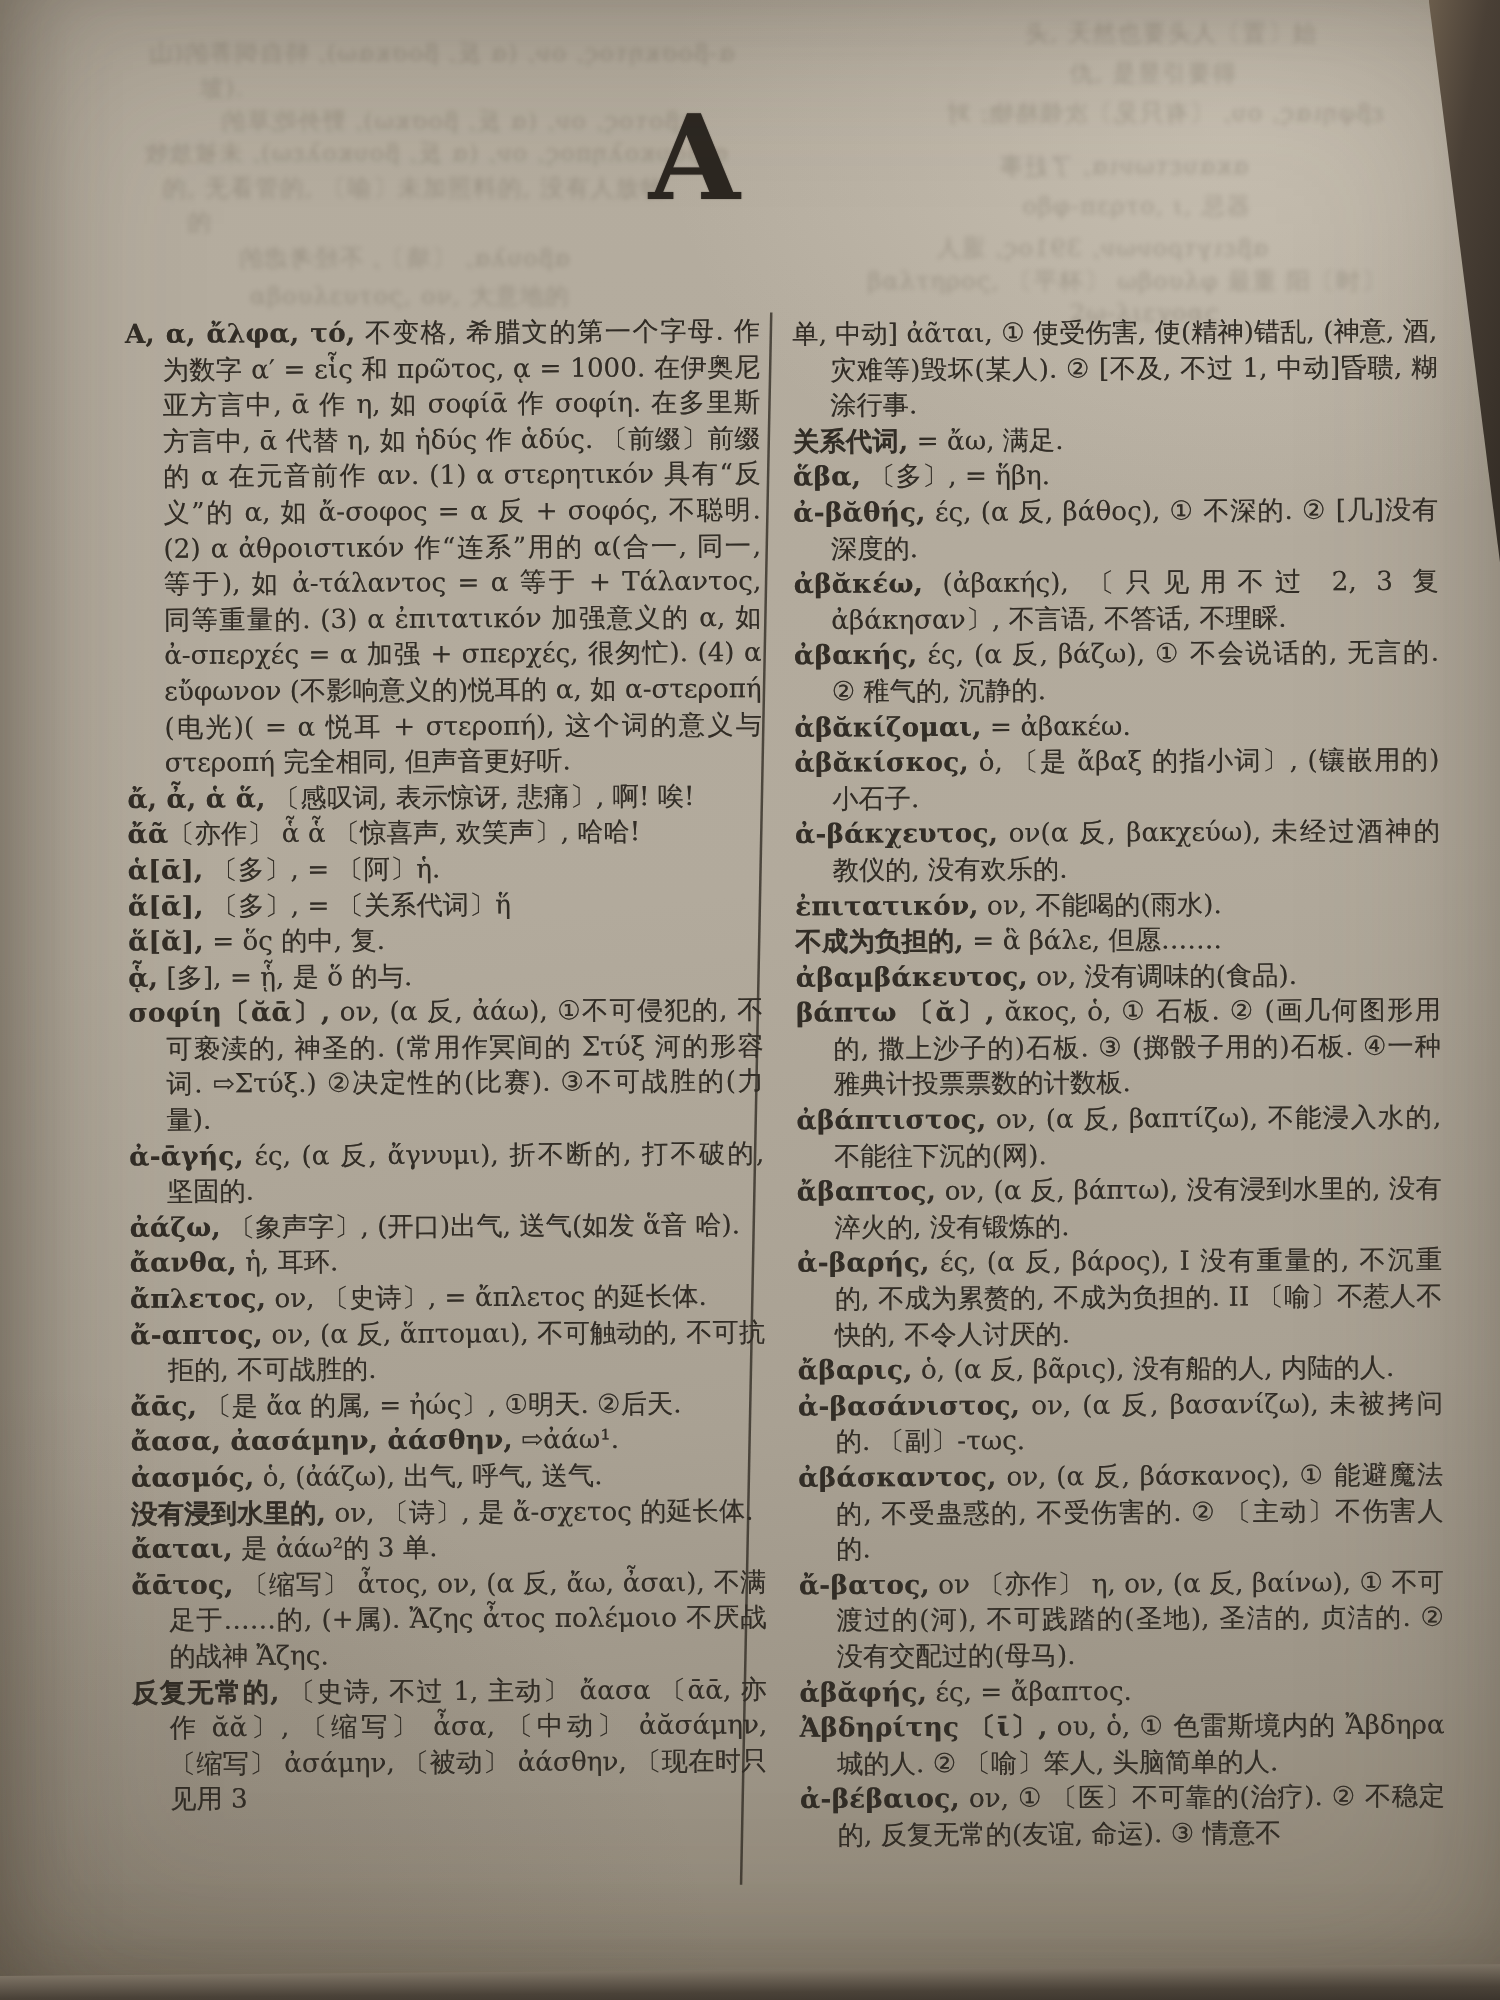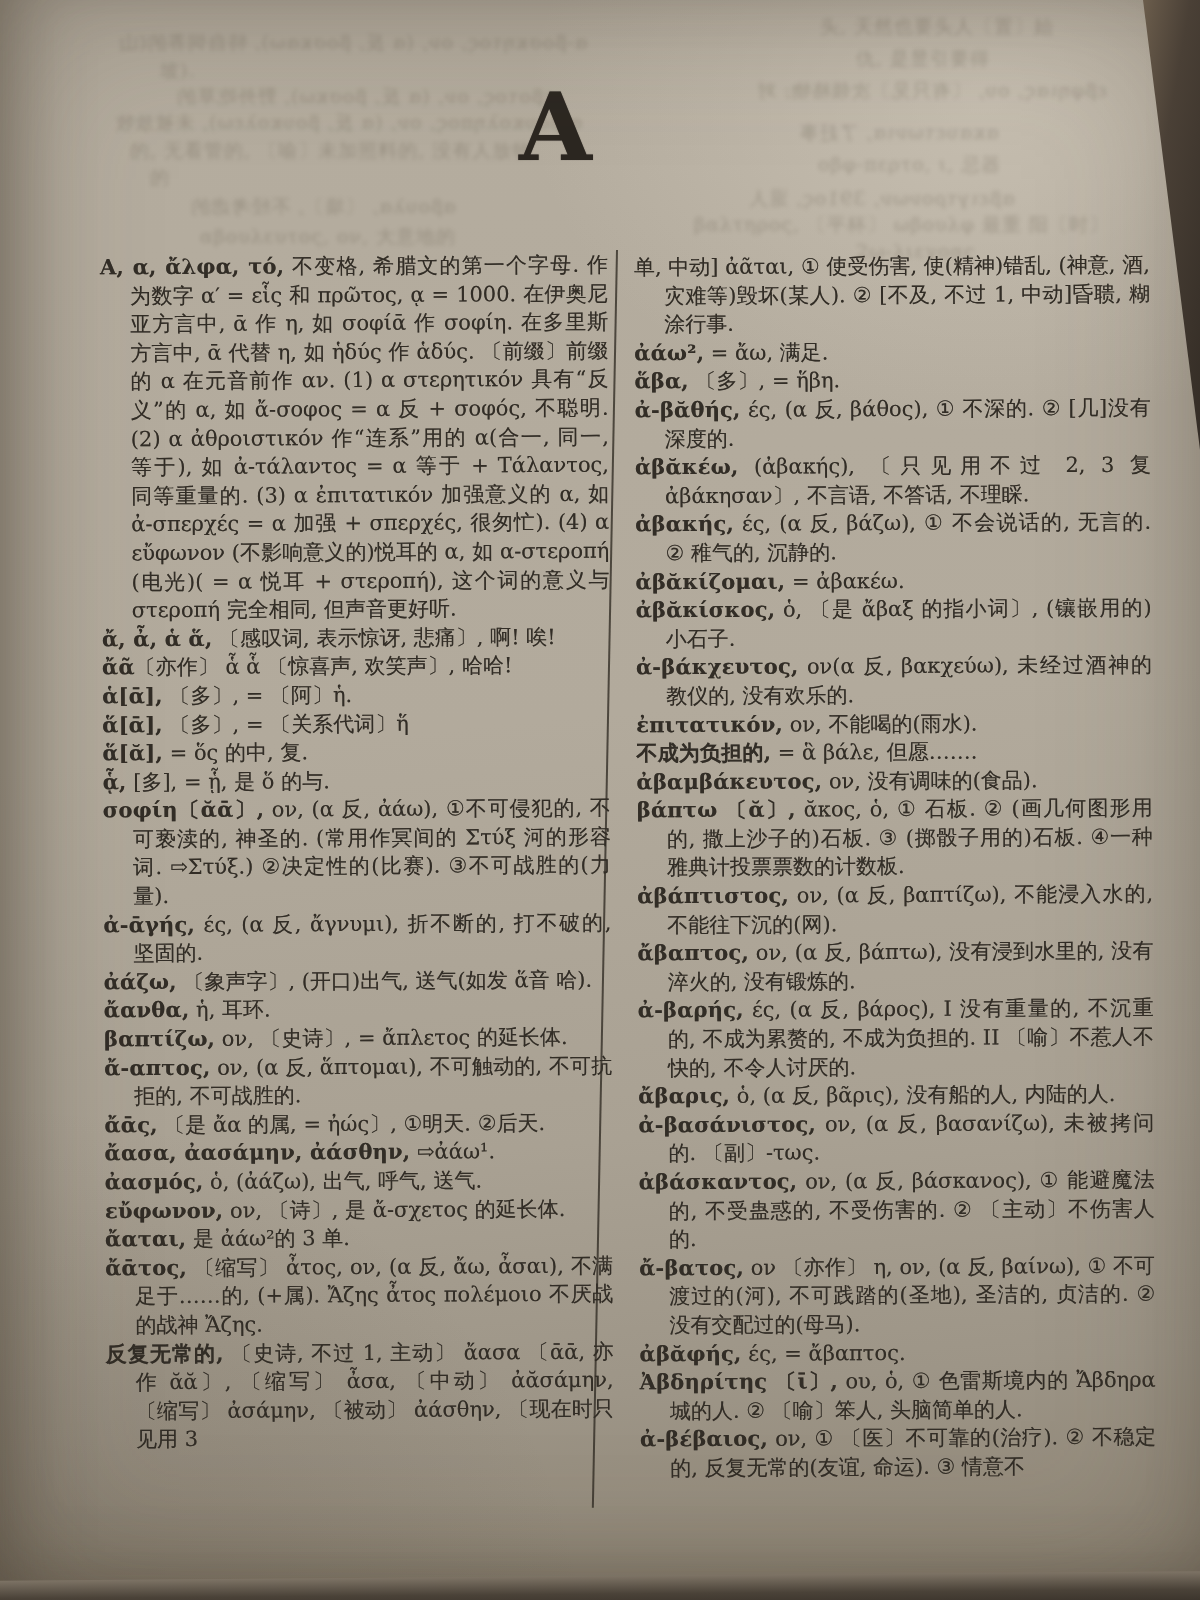--- a/index.html
+++ b/index.html
@@ -83,33 +83,33 @@
         <p class="entry"><span class="head">ἄ, ἆ, ἁ ἅ,</span> 〔感叹词, 表示惊讶, 悲痛〕, 啊! 唉!</p>
         <p class="entry"><span class="head">ἄᾶ</span>〔亦作〕 ἇ ἇ 〔惊喜声, 欢笑声〕, 哈哈!</p>
         <p class="entry"><span class="head">ἁ[ᾱ],</span> 〔多〕, = 〔阿〕ἡ.</p>
         <p class="entry"><span class="head">ἅ[ᾱ],</span> 〔多〕, = 〔关系代词〕ἥ</p>
         <p class="entry"><span class="head">ἅ[ᾰ],</span> = ὅς 的中, 复.</p>
         <p class="entry"><span class="head">ᾇ,</span> [多], = ᾗ, 是 ὅ 的与.</p>
         <p class="entry"><span class="head">σοφίη〔ᾰᾱ〕,</span> ον, (α 反, ἀάω), ①不可侵犯的, 不可亵渎的, 神圣的. (常用作冥间的 Στύξ 河的形容词. ⇨Στύξ.) ②决定性的(比赛). ③不可战胜的(力量).</p>
         <p class="entry"><span class="head">ἀ-ᾱγής,</span> ές, (α 反, ἄγνυμι), 折不断的, 打不破的, 坚固的.</p>
         <p class="entry"><span class="head">ἀάζω,</span> 〔象声字〕, (开口)出气, 送气(如发 ἅ音 哈).</p>
         <p class="entry"><span class="head">ἄανθα,</span> ἡ, 耳环.</p>
-        <p class="entry"><span class="head">βαπτίζω,</span> ον, 〔史诗〕, = ἄπλετος 的延长体.</p>
+        <p class="entry"><span class="head">ἄπλετος,</span> ον, 〔史诗〕, = ἄπλετος 的延长体.</p>
         <p class="entry"><span class="head">ἄ-απτος,</span> ον, (α 反, ἅπτομαι), 不可触动的, 不可抗拒的, 不可战胜的.</p>
         <p class="entry"><span class="head">ἄᾱς,</span> 〔是 ἄα 的属, = ἠώς〕, ①明天. ②后天.</p>
         <p class="entry"><span class="head">ἄασα, ἀασάμην, ἀάσθην,</span> ⇨ἀάω¹.</p>
         <p class="entry"><span class="head">ἀασμός,</span> ὁ, (ἀάζω), 出气, 呼气, 送气.</p>
-        <p class="entry"><span class="head">εὔφωνον,</span> ον, 〔诗〕, 是 ἄ-σχετος 的延长体.</p>
+        <p class="entry"><span class="head">没有浸到水里的,</span> ον, 〔诗〕, 是 ἄ-σχετος 的延长体.</p>
         <p class="entry"><span class="head">ἄαται,</span> 是 ἀάω²的 3 单.</p>
         <p class="entry"><span class="head">ἄᾱτος,</span> 〔缩写〕 ἆτος, ον, (α 反, ἄω, ἆσαι), 不满足于……的, (+属). Ἄζης ἆτος πολέμοιο 不厌战的战神 Ἄζης.</p>
         <p class="entry"><span class="head">反复无常的,</span> 〔史诗, 不过 1, 主动〕 ἄασα 〔ᾱᾱ, 亦作 ᾰᾰ〕, 〔缩写〕 ἆσα, 〔中动〕 ἀᾰσάμην, 〔缩写〕 ἀσάμην, 〔被动〕 ἀάσθην, 〔现在时只见用 3</p>
       </div>
     <div class="col" id="col-right">
         <p class="entry">单, 中动] ἀᾶται, ① 使受伤害, 使(精神)错乱, (神意, 酒, 灾难等)毁坏(某人). ② [不及, 不过 1, 中动]昏聩, 糊涂行事.</p>
-        <p class="entry"><span class="head">ἀάω²,</span> = ἄω, 满足.</p>
+        <p class="entry"><span class="head">关系代词,</span> = ἄω, 满足.</p>
         <p class="entry"><span class="head">ἅβα,</span> 〔多〕, = ἥβη.</p>
         <p class="entry"><span class="head">ἀ-βᾰθής,</span> ές, (α 反, βάθος), ① 不深的. ② [几]没有深度的.</p>
         <p class="entry"><span class="head">ἀβᾰκέω,</span> (ἀβακής), 〔只见用不过 2, 3 复 ἀβάκησαν〕, 不言语, 不答话, 不理睬.</p>
         <p class="entry"><span class="head">ἀβακής,</span> ές, (α 反, βάζω), ① 不会说话的, 无言的. ② 稚气的, 沉静的.</p>
         <p class="entry"><span class="head">ἀβᾰκίζομαι,</span> = ἀβακέω.</p>
         <p class="entry"><span class="head">ἀβᾰκίσκος,</span> ὁ, 〔是 ἄβαξ 的指小词〕, (镶嵌用的)小石子.</p>
         <p class="entry"><span class="head">ἀ-βάκχευτος,</span> ον(α 反, βακχεύω), 未经过酒神的教仪的, 没有欢乐的.</p>
         <p class="entry"><span class="head">ἐπιτατικόν,</span> ον, 不能喝的(雨水).</p>
         <p class="entry"><span class="head">不成为负担的,</span> = ἃ βάλε, 但愿…….</p>
         <p class="entry"><span class="head">ἀβαμβάκευτος,</span> ον, 没有调味的(食品).</p>

